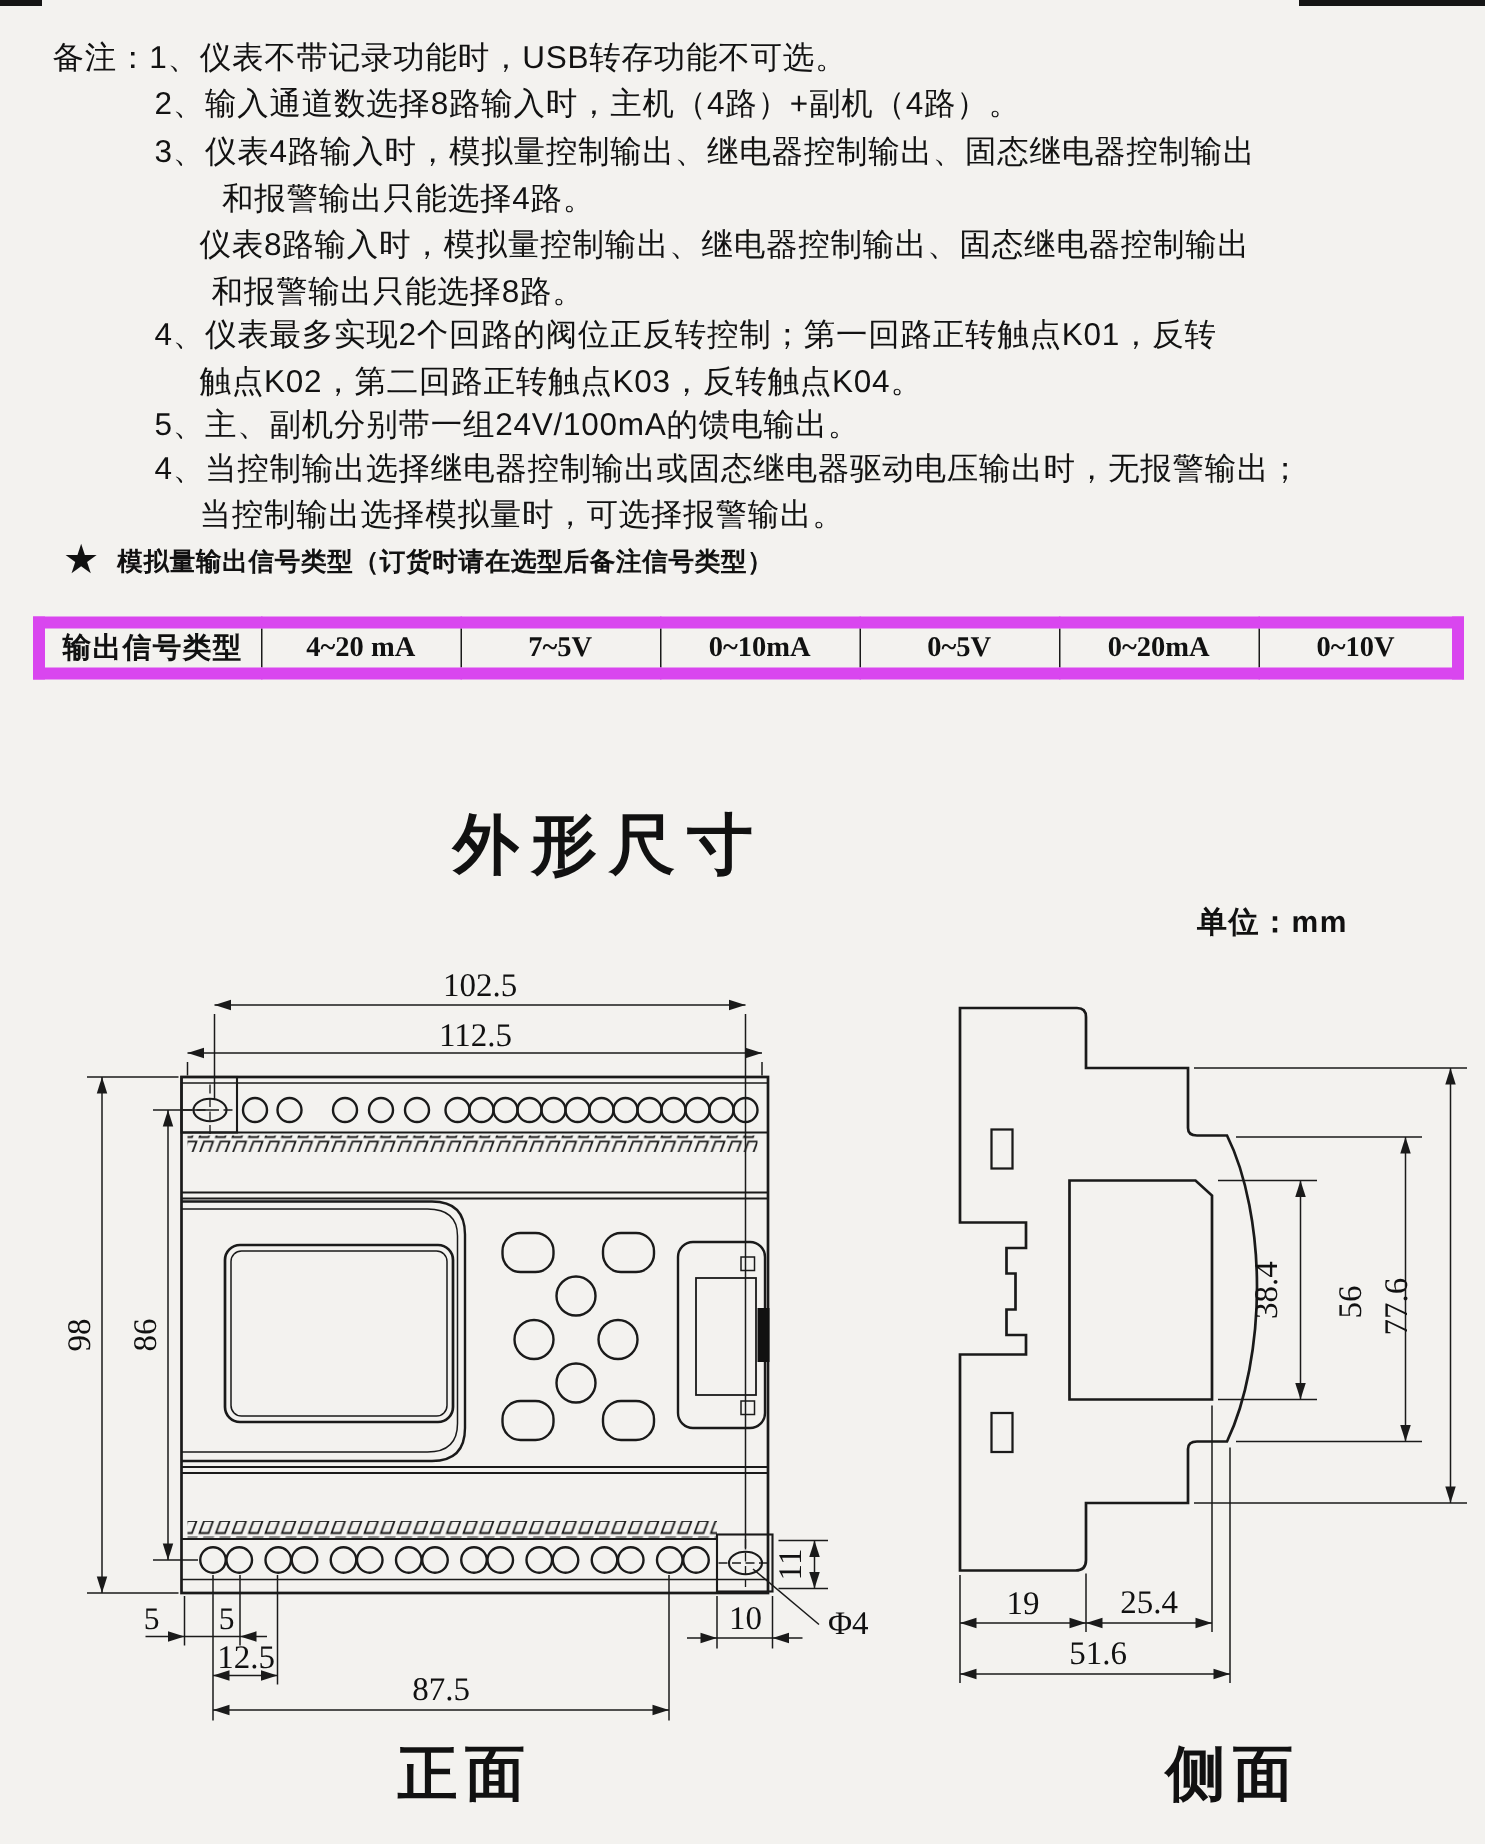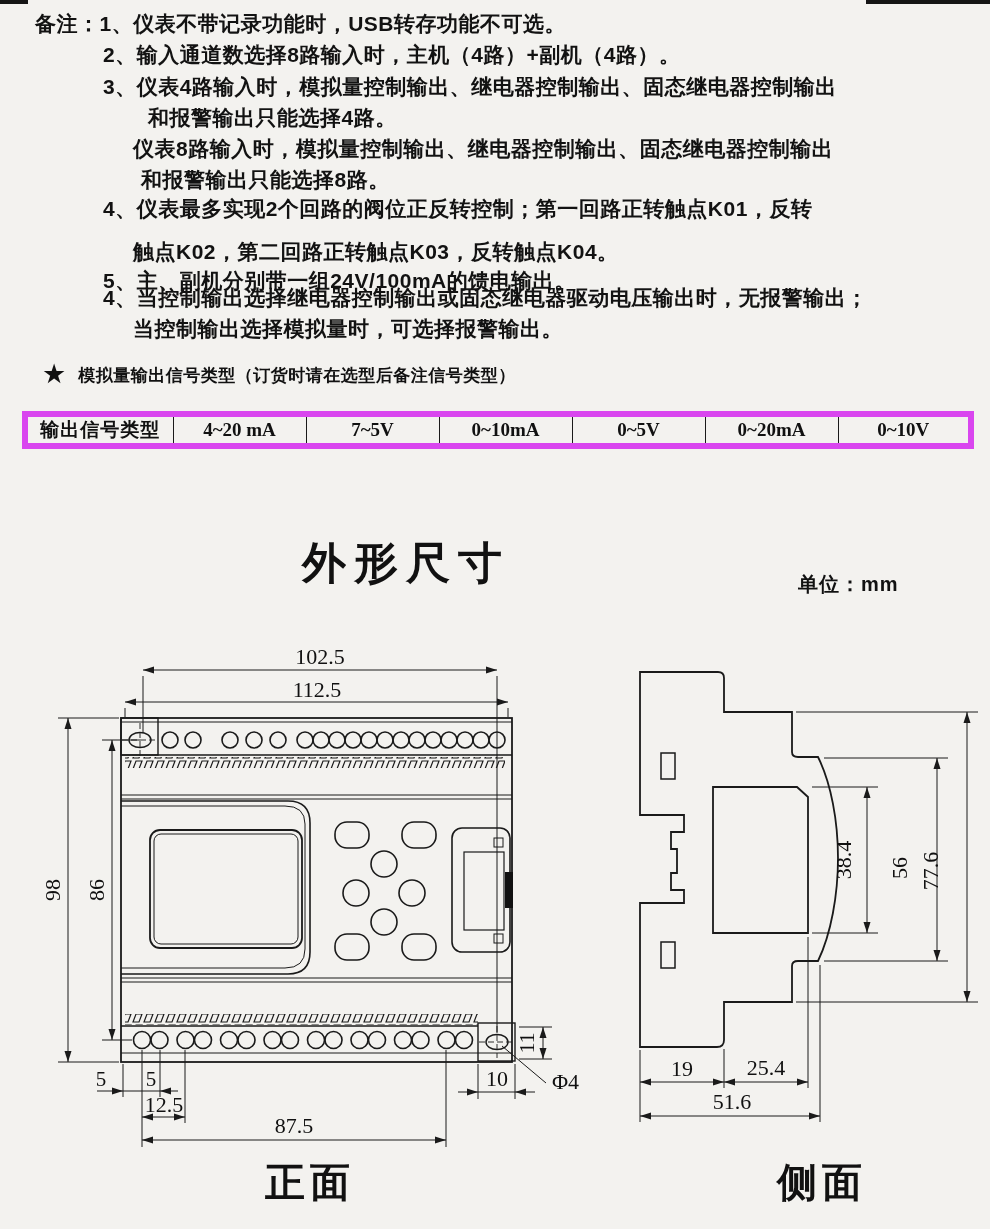--- a/index.html
+++ b/index.html
@@ -3,43 +3,43 @@
 <meta charset="utf-8">
 <style>
   html,body{margin:0;padding:0}
   body{
     width:990px;height:1229px;position:relative;overflow:hidden;
     background:#f3f2ef;color:#111;
     font-family:"Liberation Sans","DejaVu Sans",sans-serif;
   }
   .topbar{position:absolute;top:0;height:4px;background:#151515}
   .note-line{
-    position:absolute;font-size:21px;font-weight:700;white-space:nowrap;
-    letter-spacing:.5px;color:#121212;
+    position:absolute;font-size:21px;font-weight:400;white-space:nowrap;
+    letter-spacing:.5px;color:#121212;margin-top:14px;
   }
   .star-row{position:absolute;left:42px;top:358px;font-weight:700;white-space:nowrap}
   .star{font-size:27px;vertical-align:-2px}
   .star-text{font-size:17px;margin-left:12px;letter-spacing:.5px}
   table.sig{
     position:absolute;left:22px;top:411px;width:946px;
     border-collapse:collapse;table-layout:fixed;
     font-family:"Liberation Serif","DejaVu Serif",serif;font-weight:700;
   }
   table.sig td{
     border:1.6px solid #1a1a1a;height:26px;text-align:center;
     font-size:19px;padding:0;white-space:nowrap;
   }
-  table.sig{border:6px solid #d946ef}
+  table.sig{border:8px solid #d946ef}
   td.hd{font-size:18px;letter-spacing:1px}
   .draw-title{
     position:absolute;left:0;top:534px;width:812px;text-align:center;
     font-size:44px;font-weight:700;letter-spacing:8px;
   }
   .unit-label{
-    position:absolute;left:798px;top:571px;font-size:20px;font-weight:700;
+    position:absolute;left:798px;top:601px;font-size:20px;font-weight:700;
     letter-spacing:1px;
   }
   svg text{fill:#111}
   .dim{
     font-family:"Liberation Serif","DejaVu Serif",serif;font-size:22px;
   }
   .dims-small{font-size:21px}
   .cjk-label{
     font-family:"Liberation Sans","DejaVu Sans",sans-serif;
     font-size:40px;font-weight:700;letter-spacing:5px;
@@ -52,22 +52,22 @@
 <div class="topbar" style="left:866px;width:124px"></div>
 
 <div>
   <div class="note-line" style="left:35px;top:10px">备注：1、仪表不带记录功能时，USB转存功能不可选。</div>
   <div class="note-line" style="left:103px;top:41px">2、输入通道数选择8路输入时，主机（4路）+副机（4路）。</div>
   <div class="note-line" style="left:103px;top:73px">3、仪表4路输入时，模拟量控制输出、继电器控制输出、固态继电器控制输出</div>
   <div class="note-line" style="left:148px;top:104px">和报警输出只能选择4路。</div>
   <div class="note-line" style="left:133px;top:135px">仪表8路输入时，模拟量控制输出、继电器控制输出、固态继电器控制输出</div>
   <div class="note-line" style="left:141px;top:166px">和报警输出只能选择8路。</div>
   <div class="note-line" style="left:103px;top:195px">4、仪表最多实现2个回路的阀位正反转控制；第一回路正转触点K01，反转</div>
-  <div class="note-line" style="left:133px;top:238px">触点K02，第二回路正转触点K03，反转触点K04。</div>
-  <div class="note-line" style="left:103px;top:267px">5、主、副机分别带一组24V/100mA的馈电输出。</div>
+  <div class="note-line" style="left:133px;top:226px">触点K02，第二回路正转触点K03，反转触点K04。</div>
+  <div class="note-line" style="left:103px;top:255px">5、主、副机分别带一组24V/100mA的馈电输出。</div>
   <div class="note-line" style="left:103px;top:284px">4、当控制输出选择继电器控制输出或固态继电器驱动电压输出时，无报警输出；</div>
   <div class="note-line" style="left:133px;top:315px">当控制输出选择模拟量时，可选择报警输出。</div>
 </div>
 
 <div class="star-row">
   <span class="star">★</span><span class="star-text">模拟量输出信号类型（订货时请在选型后备注信号类型）</span>
 </div>
 
 <table class="sig">
   <colgroup>

